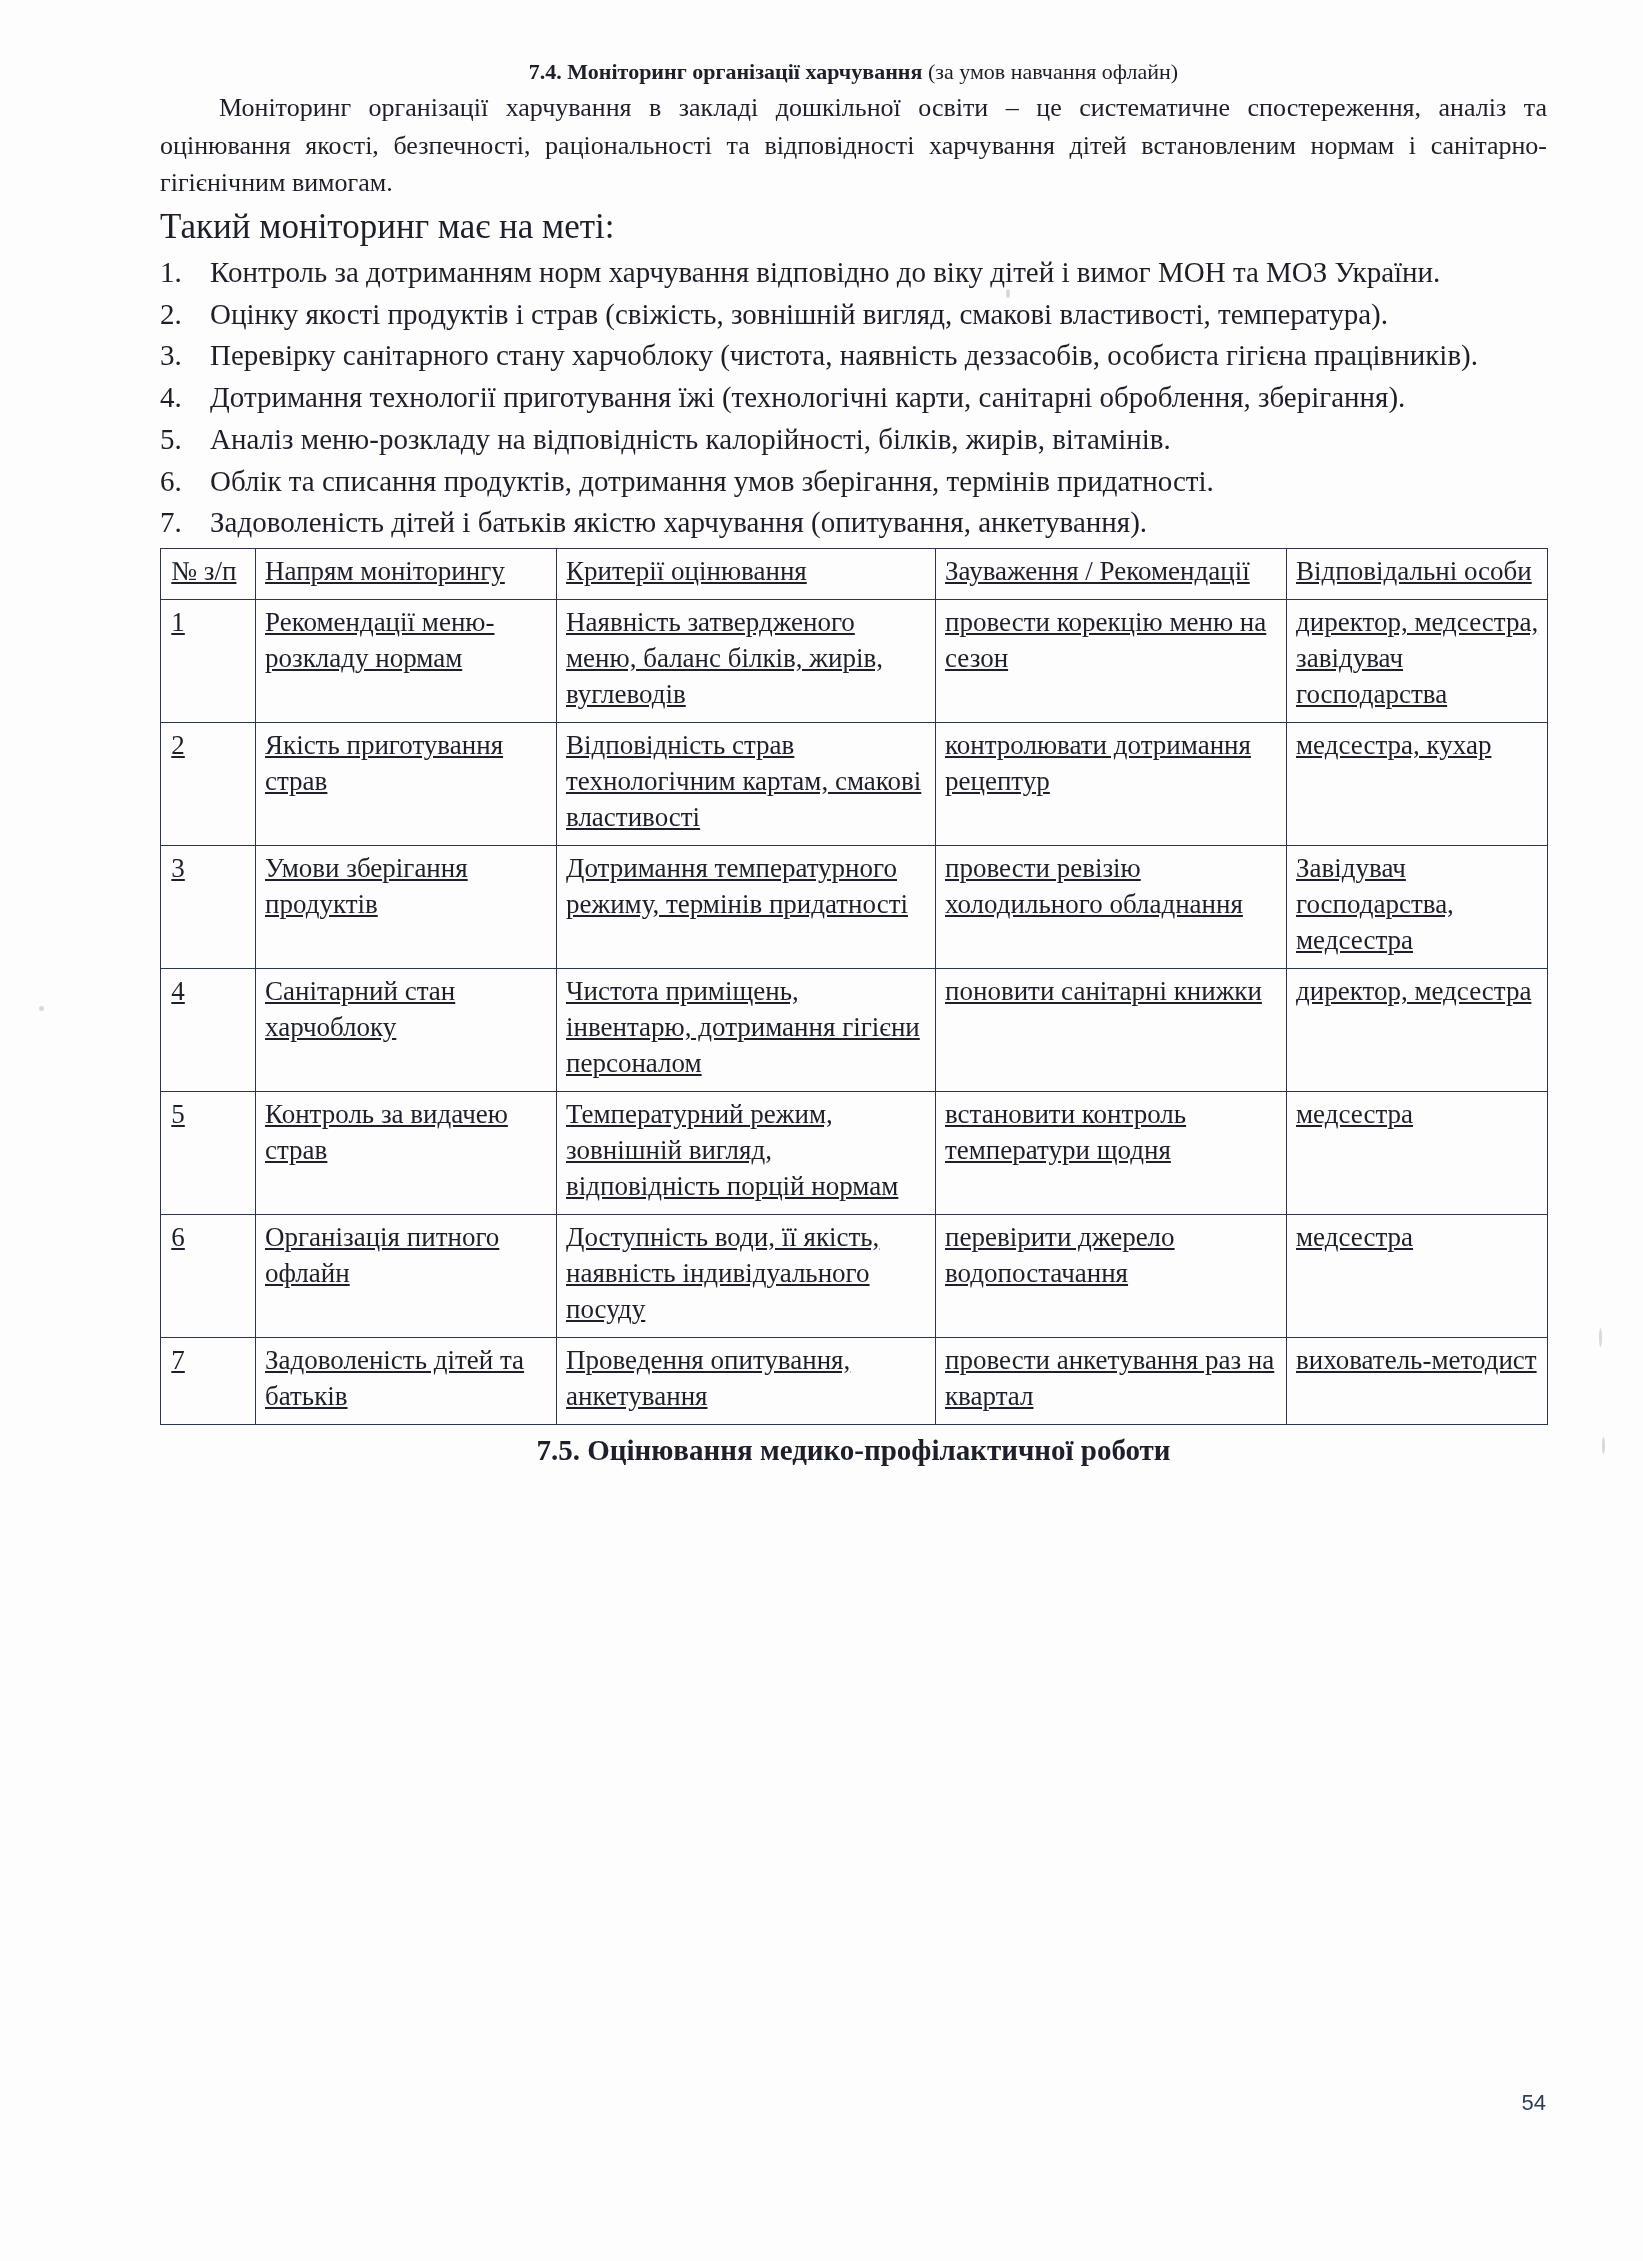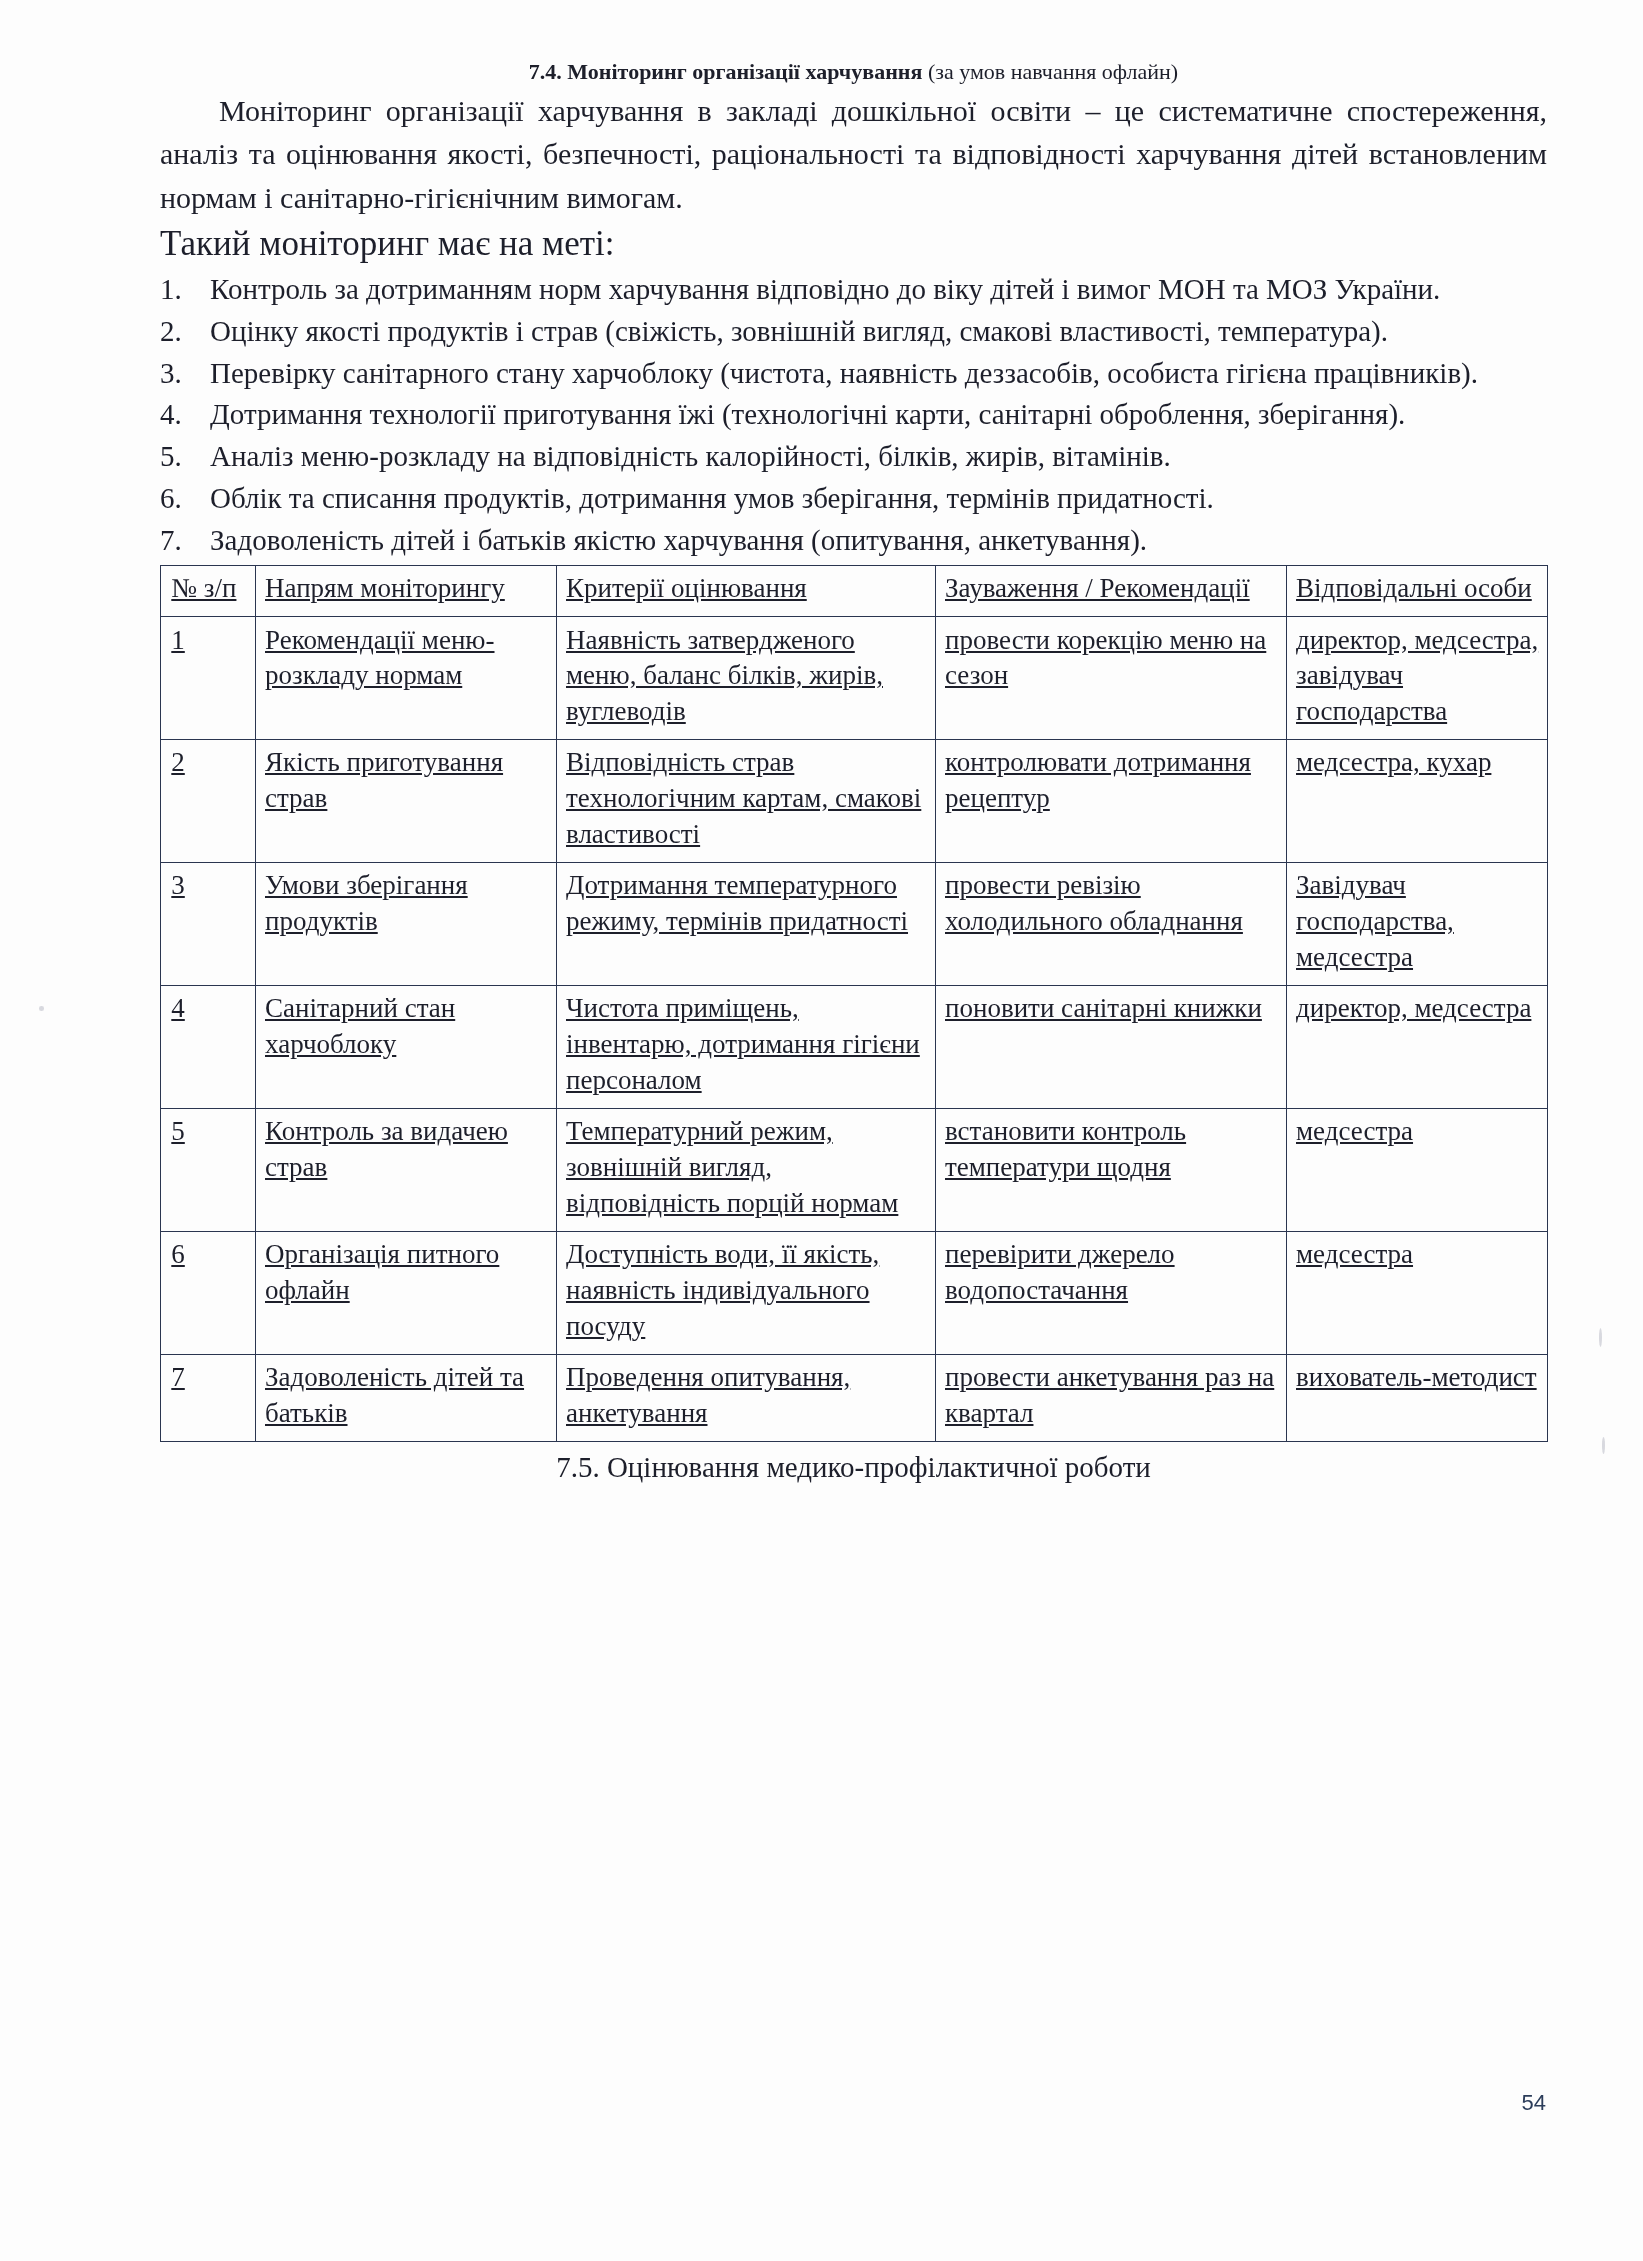--- a/index.html
+++ b/index.html
@@ -31,21 +31,21 @@
   .h-section {
     font-size: 22px;
     line-height: 1.30;
     text-align: center;
     margin: 0 0 2.6px 0;
     font-weight: 400;
   }
   .h-section .strong { font-weight: 700; }
 
   .para {
-    font-size: 30px;
+    font-size: 26px;
     line-height: 1.44;
     text-align: justify;
     text-indent: 59px;
     margin: 0;
     hyphens: manual;
   }
 
   .lead {
     font-size: 35px;
     line-height: 1.44;
@@ -98,21 +98,21 @@
     padding: 5.2px 7.7px 9px 9px;
     font-weight: 400;
     text-align: left;
   }
   table.monitoring th { font-weight: 400; }
   table.monitoring td.cell-no,
   table.monitoring th.cell-no { padding-left: 10.3px; }
 
   .h-footer {
     font-size: 29px;
-    font-weight: 400;
+    font-weight: 700;
     text-align: center;
     margin-top: 9px;
   }
 
   .folio {
     position: absolute;
     right: 98px;
     top: 2090px;
     font-family: "Liberation Sans", "DejaVu Sans", sans-serif;
     font-size: 22px;

